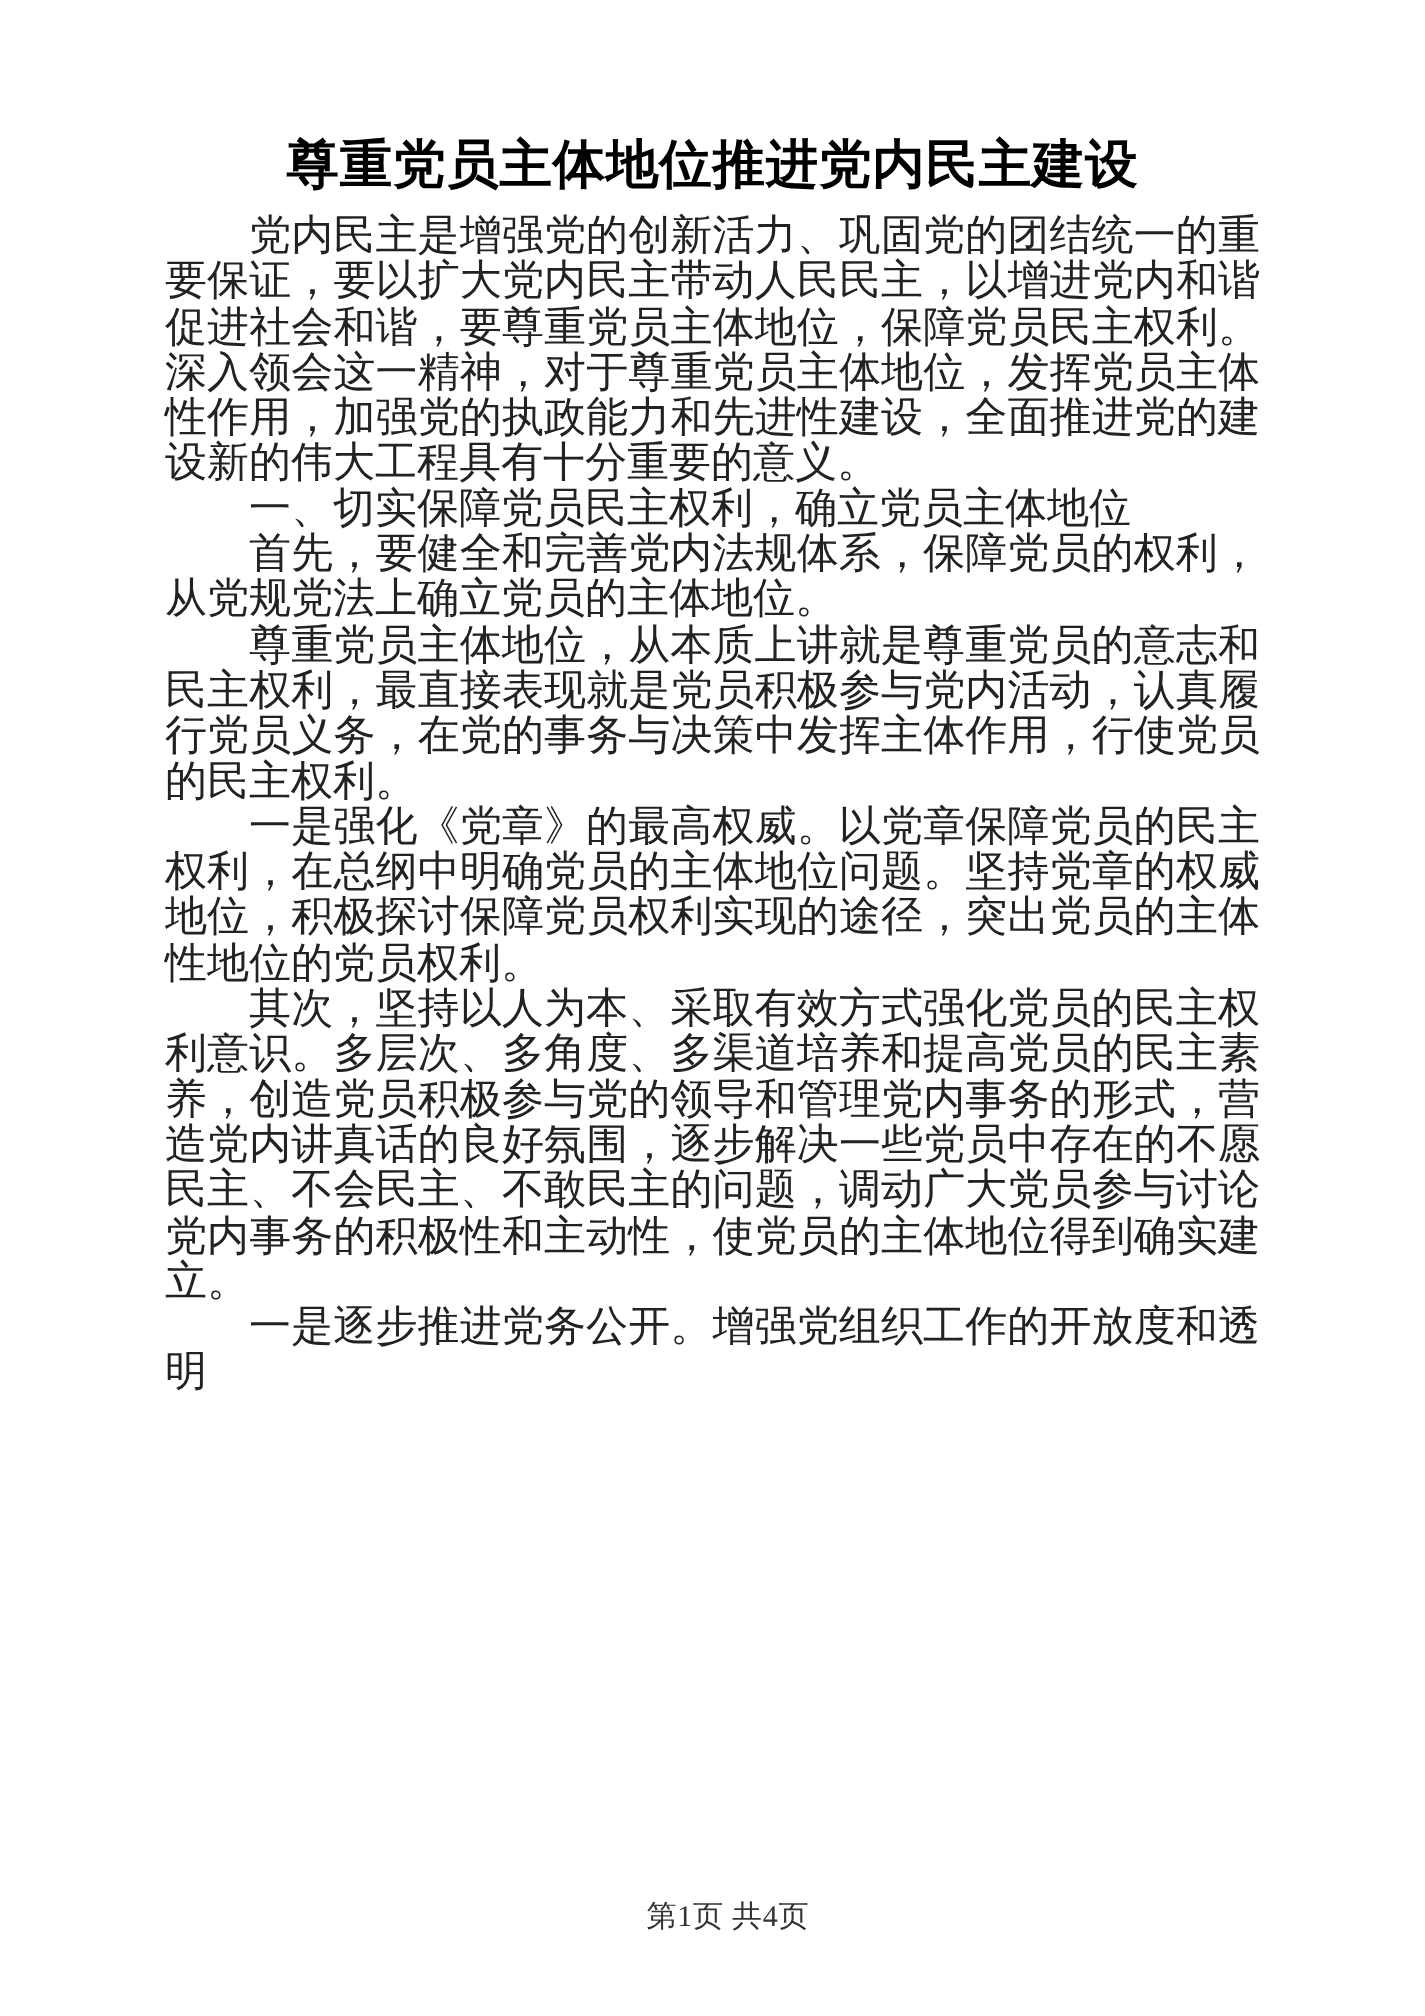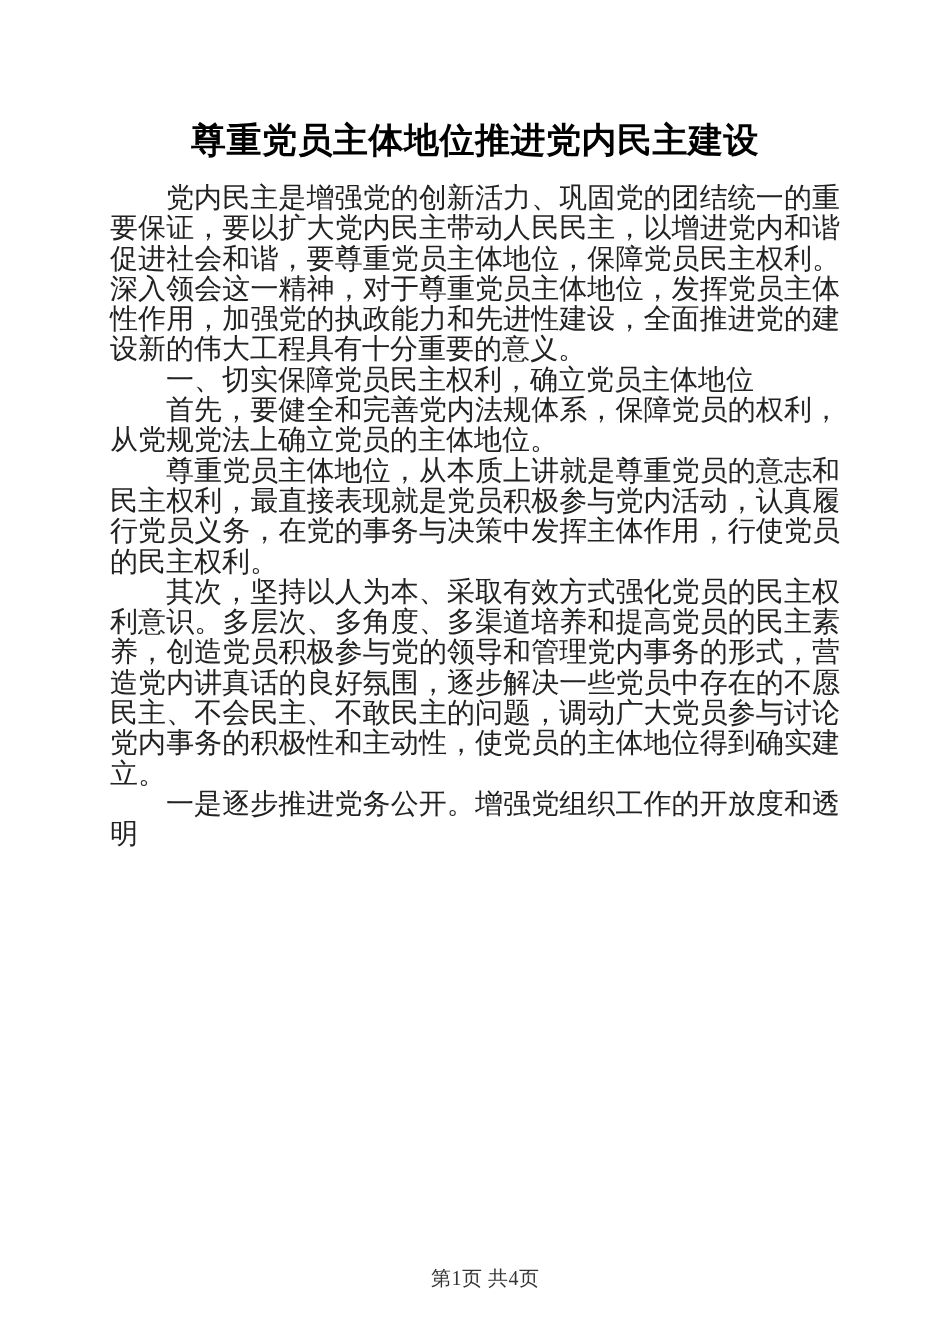--- a/index.html
+++ b/index.html
@@ -18,36 +18,36 @@
     width: 950px;
     height: 1344px;
     position: relative;
     font-family: "Liberation Serif", "DejaVu Serif", serif;
     color: var(--text);
     overflow: hidden;
   }
   .page {
     position: absolute;
     inset: 0;
-    padding-top: 117px;
+    padding-top: 87px;
     background: var(--bg);
   }
   .doc-title {
     margin: 0;
     text-align: center;
     font-family: "Liberation Sans", "DejaVu Sans", sans-serif;
     font-weight: 700;
     font-size: 35px;
     line-height: 46px;
     color: var(--title);
     letter-spacing: 0.5px;
   }
   .doc-body {
     width: 730px;
-    margin: 20px auto 0 auto;
+    margin: 10px auto 0 auto;
   }
   .doc-body p {
     margin: 0;
     font-size: 28px;
     line-height: 30.3px;
     letter-spacing: 0;
     text-align: justify;
     text-justify: inter-character;
     text-indent: 56px;
     word-break: normal;
@@ -70,20 +70,21 @@
 
 <div class="page">
 
   <h1 class="doc-title">尊重党员主体地位推进党内民主建设</h1>
 
   <div class="doc-body">
     <p>党内民主是增强党的创新活力、巩固党的团结统一的重要保证，要以扩大党内民主带动人民民主，以增进党内和谐促进社会和谐，要尊重党员主体地位，保障党员民主权利。深入领会这一精神，对于尊重党员主体地位，发挥党员主体性作用，加强党的执政能力和先进性建设，全面推进党的建设新的伟大工程具有十分重要的意义。</p>
     <p>一、切实保障党员民主权利，确立党员主体地位</p>
     <p>首先，要健全和完善党内法规体系，保障党员的权利，从党规党法上确立党员的主体地位。</p>
     <p>尊重党员主体地位，从本质上讲就是尊重党员的意志和民主权利，最直接表现就是党员积极参与党内活动，认真履行党员义务，在党的事务与决策中发挥主体作用，行使党员的民主权利。</p>
+    <p>一是强化《党章》的最高权威。以党章保障党员的民主权利，在总纲中明确党员的主体地位问题。坚持党章的权威地位，积极探讨保障党员权利实现的途径，突出党员的主体性地位的党员权利。</p>
     <p>其次，坚持以人为本、采取有效方式强化党员的民主权利意识。多层次、多角度、多渠道培养和提高党员的民主素养，创造党员积极参与党的领导和管理党内事务的形式，营造党内讲真话的良好氛围，逐步解决一些党员中存在的不愿民主、不会民主、不敢民主的问题，调动广大党员参与讨论党内事务的积极性和主动性，使党员的主体地位得到确实建立。</p>
     <p>一是逐步推进党务公开。增强党组织工作的开放度和透明</p>
   </div>
 
   <div class="page-footer">
     <span>第1页 共4页</span>
   </div>
 
 </div>
 

